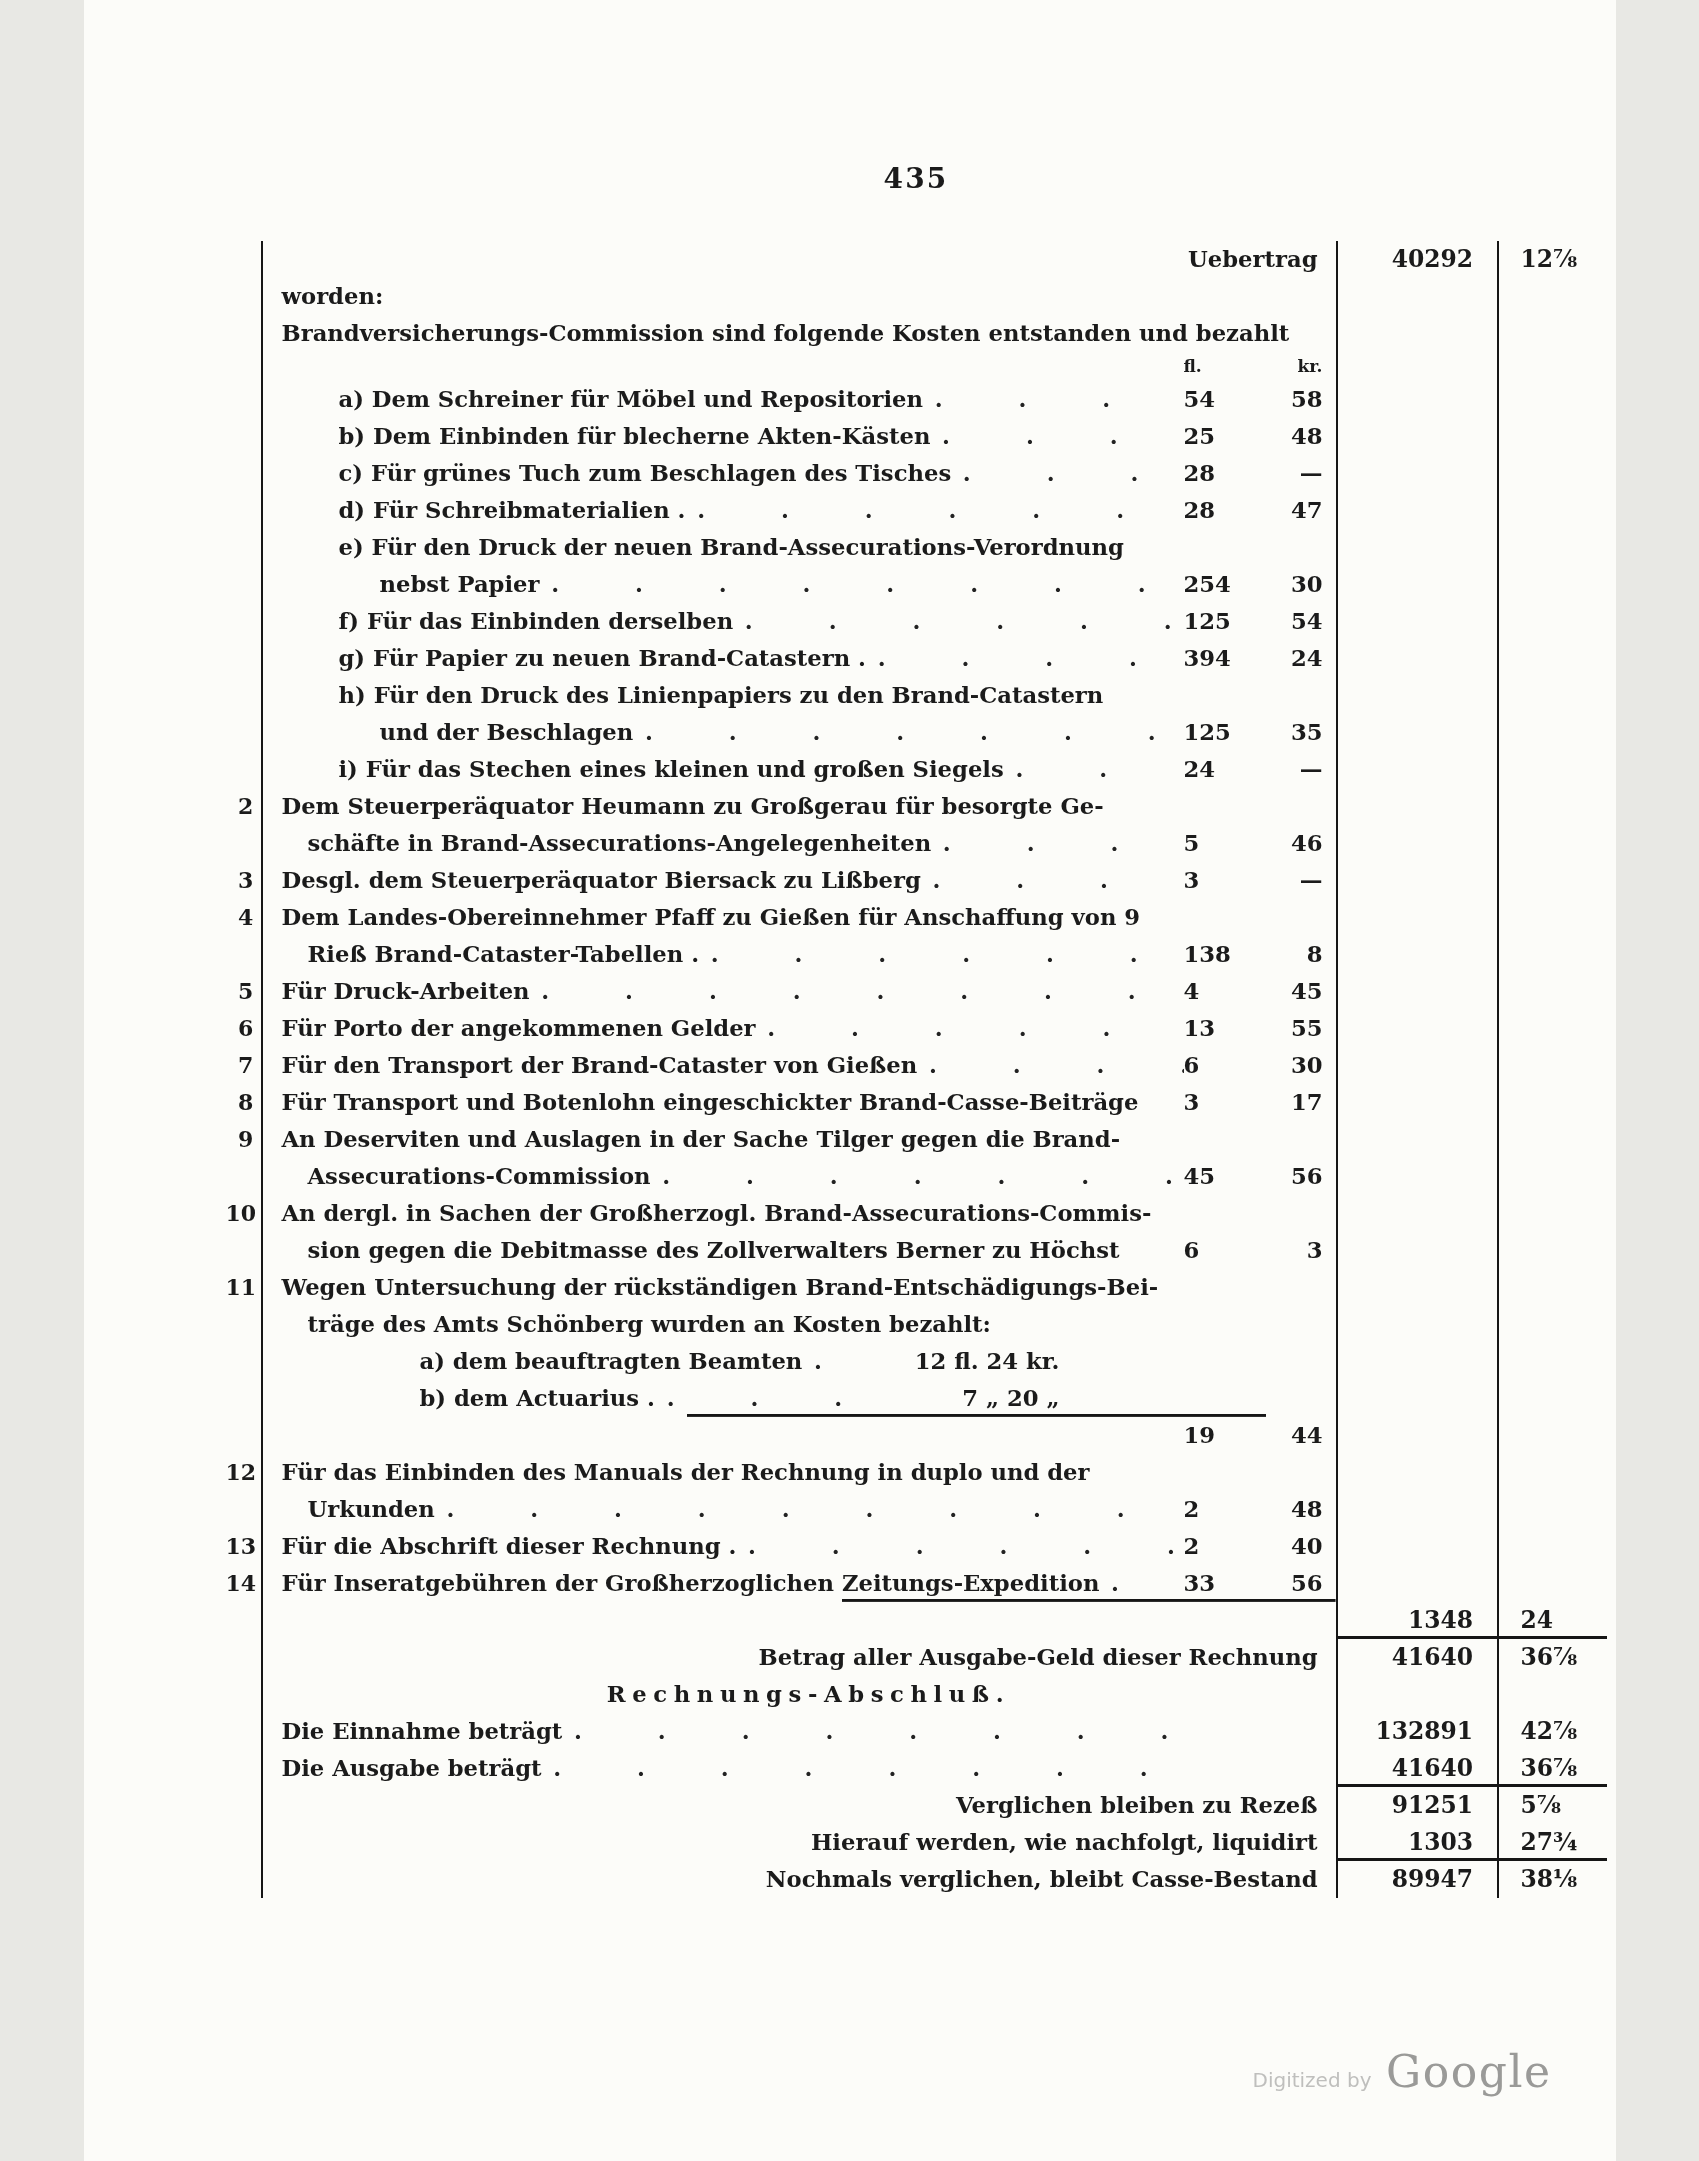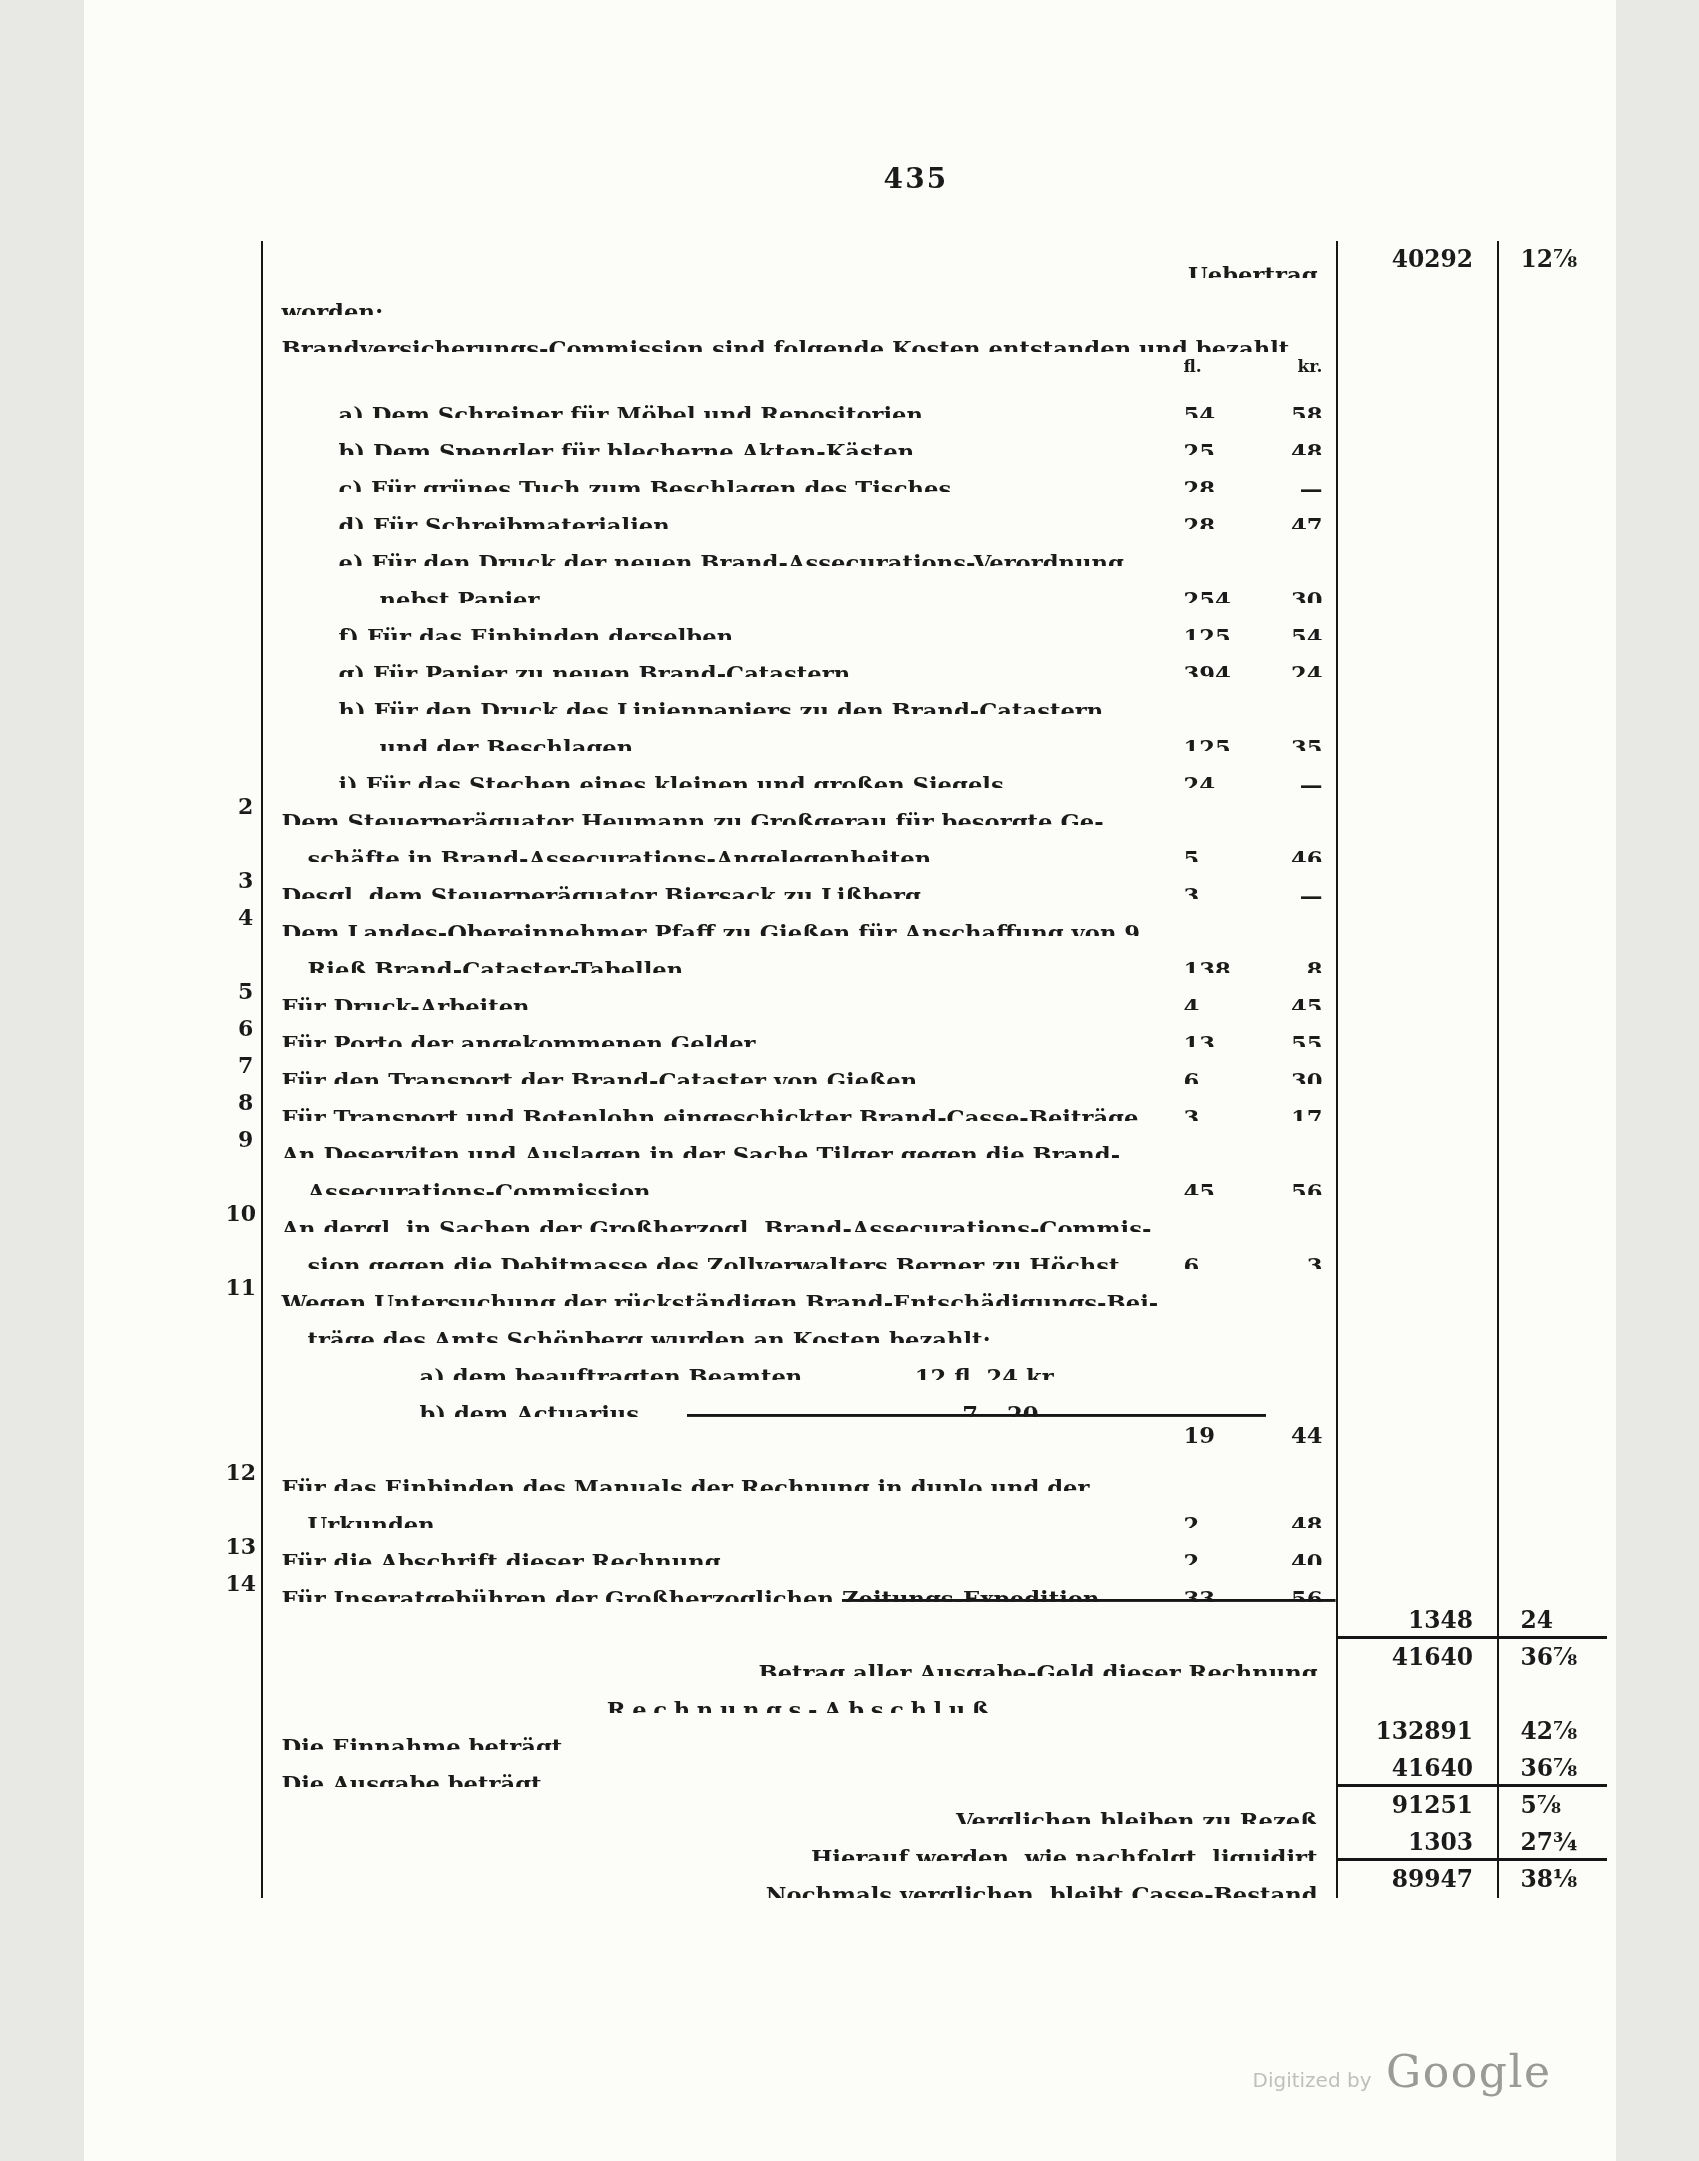--- a/index.html
+++ b/index.html
@@ -29,21 +29,21 @@
   .row.small-head { height:29px; line-height:29px; }
   .cell.num {
     border-right:2.9px solid #161616;
     text-align:right; padding-right:7.3px;
     font-size:22px;
   }
   .body {
     display:flex; align-items:baseline; overflow:hidden;
     font-size:22.7px;
   }
-  .label { margin-left:19px;margin-top:16px; }
+  .label { margin-left:19px; }
   .ind1 .label { margin-left:76px; }
   .ind2 .label { margin-left:117px;text-align:center; }
   .ind3 .label { margin-left:45px; }
   .ind4 .label { margin-left:157px; }
   .spaced .label { letter-spacing:6.6px; }
   .leader {
     flex:1; overflow:hidden; white-space:nowrap;
     padding:0 11.7px; color:#222;
   }
   .leader::before {
@@ -142,21 +142,21 @@
           <span class="leader"></span>
           <span class="fl">54</span>
           <span class="kr">58</span>
         </div>
         <div class="cell tfl"></div>
         <div class="cell tkr"></div>
       </div>
       <div class="row ind1">
         <div class="cell num"></div>
         <div class="body">
-          <span class="label">b) Dem Spengler für blecherne Akten-Kästen</span>
+          <span class="label">b) Dem Einbinden für blecherne Akten-Kästen</span>
           <span class="leader"></span>
           <span class="fl">25</span>
           <span class="kr">48</span>
         </div>
         <div class="cell tfl"></div>
         <div class="cell tkr"></div>
       </div>
       <div class="row ind1">
         <div class="cell num"></div>
         <div class="body">

